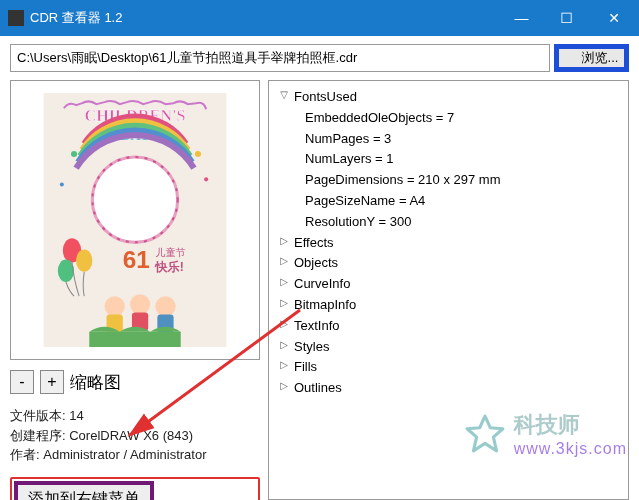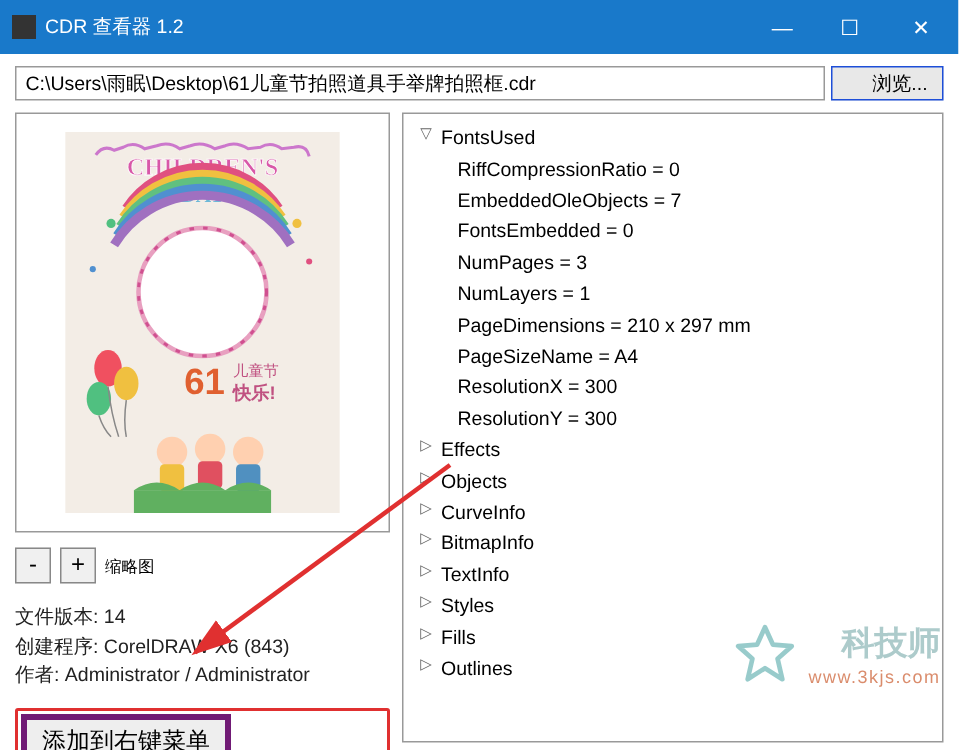--- a/index.html
+++ b/index.html
@@ -5,42 +5,42 @@
 * { box-sizing: border-box; margin: 0; padding: 0; }
 body { font-family: "Microsoft YaHei", "Segoe UI", sans-serif; font-size: 13px; background: #fff; width: 639px; height: 500px; overflow: hidden; position: relative; }
 .titlebar { background: #1979ca; color: #fff; height: 36px; display: flex; align-items: center; padding: 0 0 0 8px; }
 .titlebar-icon { width: 16px; height: 16px; background: #333; margin-right: 6px; display: inline-block; }
 .titlebar-title { flex: 1; font-size: 13px; }
 .titlebar-buttons { display: flex; }
 .titlebar-btn { width: 45px; height: 30px; display: flex; align-items: center; justify-content: center; color: #fff; font-size: 14px; }
 .titlebar-btn.close { width: 50px; }
 .pathbar { display: flex; padding: 8px 10px; gap: 4px; }
 .path-input { flex: 1; border: 1px solid #999; padding: 3px 6px; font-size: 13px; background: #fff; font-family: inherit; }
-.browse-btn { width: 75px; border: 1px solid #1d4ed8; background: #e8e8e8; font-size: 13px; cursor: pointer; font-family: inherit; padding-left: 17px; }
+.browse-btn { width: 75px; border: 5px solid #1d4ed8; background: #e8e8e8; font-size: 13px; cursor: pointer; font-family: inherit; padding-left: 17px; }
 .main { display: flex; padding: 0 10px 10px; gap: 8px; height: calc(100% - 70px); }
 .left-panel { width: 250px; display: flex; flex-direction: column; }
 .preview-box { border: 1px solid #999; height: 280px; background: #fff; display: flex; align-items: center; justify-content: center; padding: 12px; }
 .preview-svg { width: 100%; height: 100%; }
 .thumb-row { display: flex; align-items: center; gap: 6px; margin-top: 10px; }
 .thumb-btn { width: 24px; height: 24px; border: 1px solid #888; background: #f0f0f0; font-size: 16px; cursor: pointer; display: flex; align-items: center; justify-content: center; font-family: inherit; }
-.thumb-label { font-size: 11px; }
+.thumb-label { font-size: 17px; }
 .info-block { margin-top: 12px; font-size: 13px; line-height: 1.5; color: #222; }
 .add-btn-wrap { margin-top: 12px; border: 2px solid #e03030; padding: 2px; display: inline-block; border-radius: 2px; }
 .add-btn { border: 4px solid #701a75; background: #eee; padding: 4px 10px; font-size: 16px; cursor: pointer; font-family: inherit; }
 .right-panel { flex: 1; border: 1px solid #999; padding: 6px 8px; font-size: 13px; overflow: auto; background: #fff; position: relative; }
 .tree-item { display: flex; align-items: flex-start; line-height: 1.6; }
 .tree-toggle { width: 14px; margin-right: 3px; font-size: 10px; color: #666; user-select: none; cursor: pointer; text-align: center; }
 .tree-children { margin-left: 28px; }
 .tree-leaf { line-height: 1.6; }
 .arrow-line { position: absolute; pointer-events: none; z-index: 10; }
 .watermark { position: absolute; right: 12px; bottom: 42px; opacity: 0.6; pointer-events: none; display: flex; align-items: center; gap: 8px; }
 .wm-logo { width: 42px; height: 42px; }
-.wm-text { color: #8aa; text-align: right; }
+.wm-text { color: #8aa; }
 .wm-title { font-size: 22px; font-weight: bold; color: #7aa; }
-.wm-sub { font-size: 12px; color: #c2410c; letter-spacing: 1px; }
+.wm-sub { font-size: 16px; color: #6d28d9; letter-spacing: 1px; }
 </style>
 </head>
 <body>
 
 <div class="titlebar">
   <span class="titlebar-icon"></span>
   <span class="titlebar-title">CDR 查看器 1.2</span>
   <div class="titlebar-buttons">
     <div class="titlebar-btn">—</div>
     <div class="titlebar-btn">☐</div>
@@ -105,28 +105,25 @@
       <button class="add-btn">添加到右键菜单</button>
     </div>
   </div>
 
   <div class="right-panel">
     <div class="tree-item">
         <span class="tree-toggle">▽</span>
         <span>FontsUsed</span>
       </div>
     <div class="tree-children">
-      <div class="tree-leaf">RiffCompressionRatio = 0</div>
       <div class="tree-leaf">EmbeddedOleObjects = 7</div>
-      <div class="tree-leaf">FontsEmbedded = 0</div>
       <div class="tree-leaf">NumPages = 3</div>
       <div class="tree-leaf">NumLayers = 1</div>
       <div class="tree-leaf">PageDimensions = 210 x 297 mm</div>
       <div class="tree-leaf">PageSizeName = A4</div>
-      <div class="tree-leaf">ResolutionX = 300</div>
       <div class="tree-leaf">ResolutionY = 300</div>
     </div>
     <div class="tree-item">
         <span class="tree-toggle">▷</span>
         <span>Effects</span>
       </div>
     <div class="tree-item">
         <span class="tree-toggle">▷</span>
         <span>Objects</span>
       </div>

